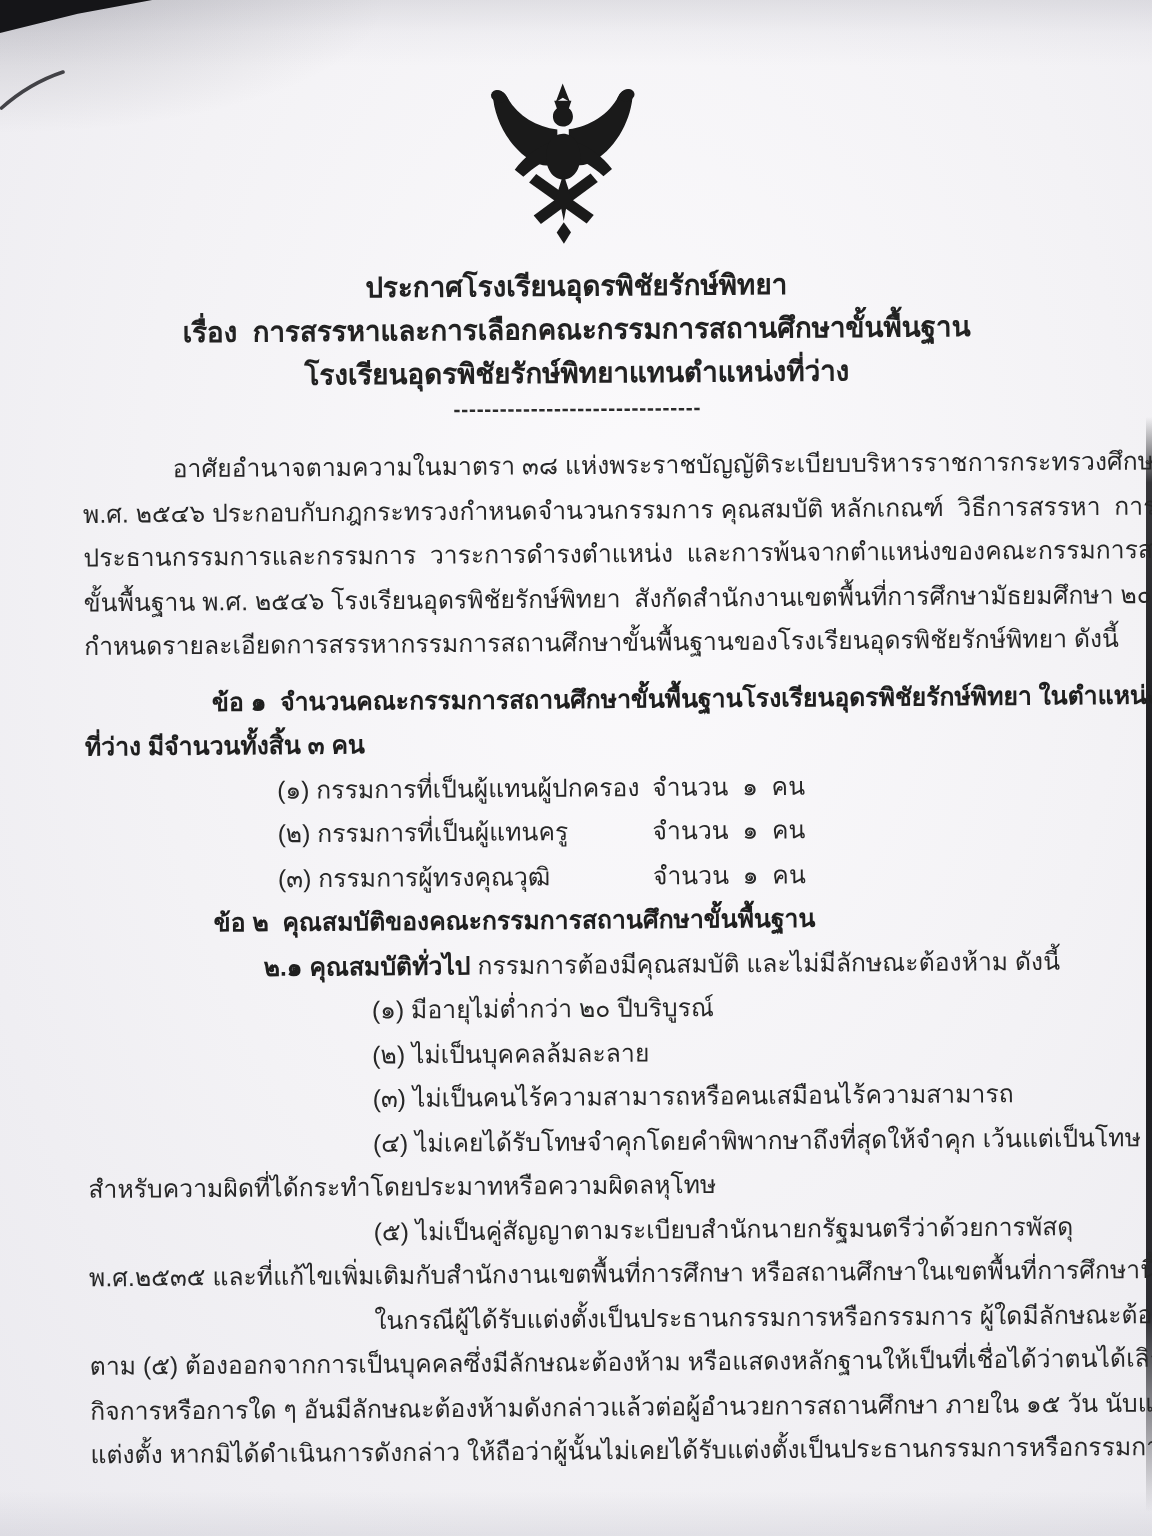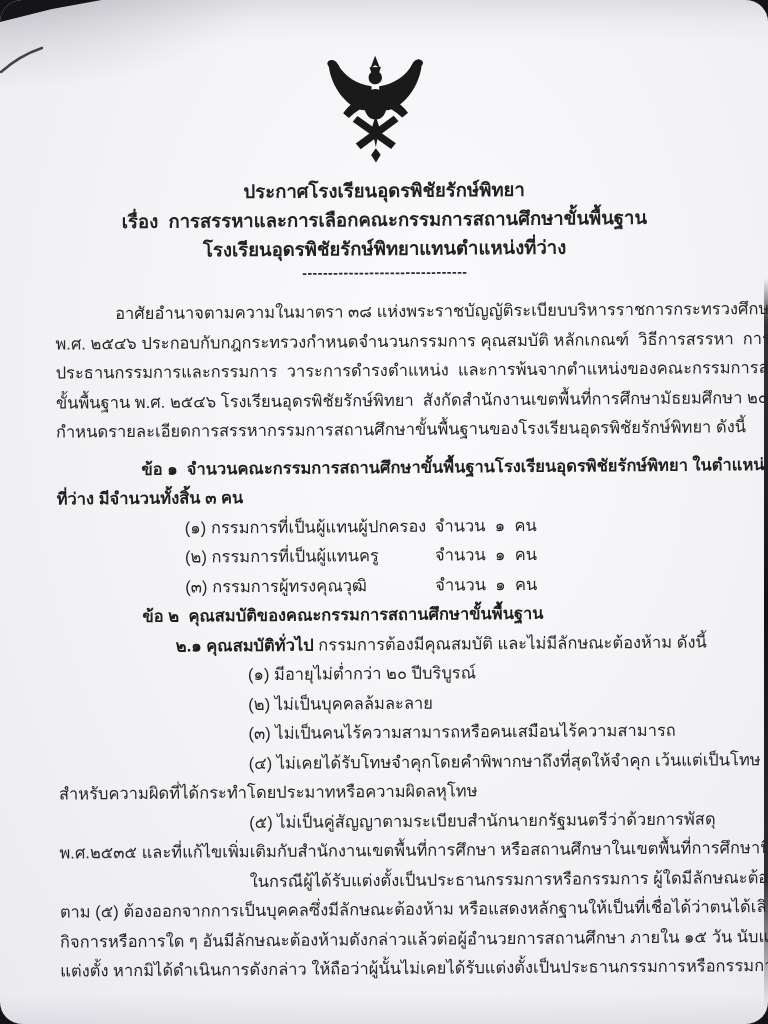--- a/index.html
+++ b/index.html
@@ -3,21 +3,21 @@
 <meta charset="utf-8">
 <style>
   * { margin:0; padding:0; box-sizing:border-box; }
   html,body { width:768px; height:1024px; overflow:hidden; }
   body {
     background:#141417;
     font-family:"Liberation Sans","DejaVu Sans",sans-serif;
     position:relative;
   }
   .photo {
-    position:absolute; inset:0; overflow:hidden;border-radius:22px;
+    position:absolute; inset:0; overflow:hidden;
   }
   .paper {
     position:absolute; inset:0;
     background:
       linear-gradient(180deg, rgba(110,110,125,0.16) 0px, rgba(150,150,165,0.07) 22px, rgba(0,0,0,0) 44px),
       linear-gradient(0deg, rgba(120,120,138,0.12) 0px, rgba(0,0,0,0) 30px),
       radial-gradient(ellipse at 55% 35%, #fbfafc 0%, #f3f2f5 55%, #ebeaef 100%);
   }
   .corner-dark {
     position:absolute; top:0; left:0; width:118px; height:24px;

